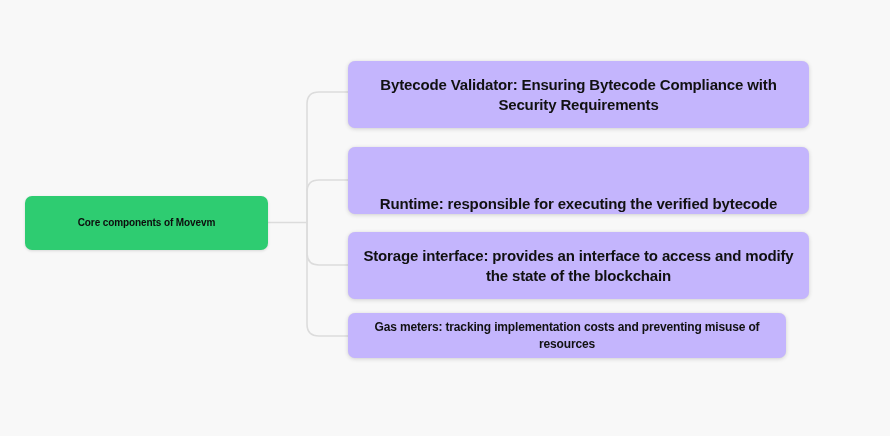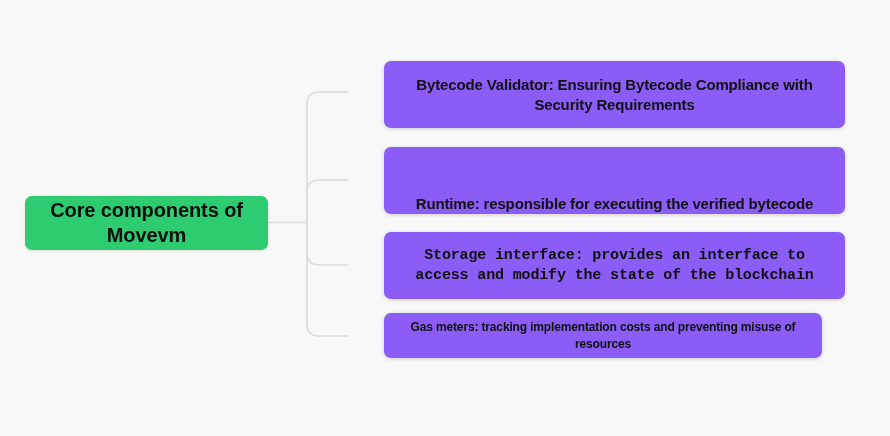--- a/index.html
+++ b/index.html
@@ -42,39 +42,38 @@
     background: #2ecc71;
     border-radius: 7px;
     box-shadow: 0 1px 3px rgba(0,0,0,0.13);
     display: flex;
     align-items: center;
     justify-content: center;
     box-sizing: border-box;
     padding: 0 10px;
   }
   .root-label {
-    font-size: 20px;
+    font-size: 10px;
     font-weight: bold;
     color: #0d0d0d;
     line-height: 1.25;
-    text-align: center;
+    text-align: right;
     letter-spacing: -0.1px;
   }
 
   
   .node-card {
     position: absolute;
-    background: #8b5cf6;
+    background: #c4b5fd;
     border-radius: 7px;
     box-shadow: 0 1px 4px rgba(0,0,0,0.16), 0 0 1px rgba(0,0,0,0.05);
     display: flex;
     align-items: center;
     justify-content: center;
     box-sizing: border-box;
-    margin-left: 36px;
   }
   .node-label {
     color: #111111;
     font-weight: bold;
     text-align: center;
     line-height: 1.32;
     letter-spacing: -0.15px;
   }
 
   .node-card.big {
@@ -93,21 +92,21 @@
     height: 45px;
     padding: 0 12px;
   }
   .node-card.small .node-label {
     font-size: 12px;
     line-height: 1.38;
   }
 
   .card-1 { top: 61px; }
   .card-2 { top: 147px; align-items: flex-end; }
-  .card-3 { top: 232px; font-family: Liberation Mono, monospace; }
+  .card-3 { top: 232px; }
   .card-4 { top: 313px; align-items: center; }
 </style>
 </head>
 <body>
 
 <div id="canvas">
 
   <svg id="connectors" viewBox="0 0 890 436" width="890" height="436" aria-hidden="true">
     <g fill="none" stroke="#dcdcdc" stroke-width="1.6" stroke-linecap="round">
 

